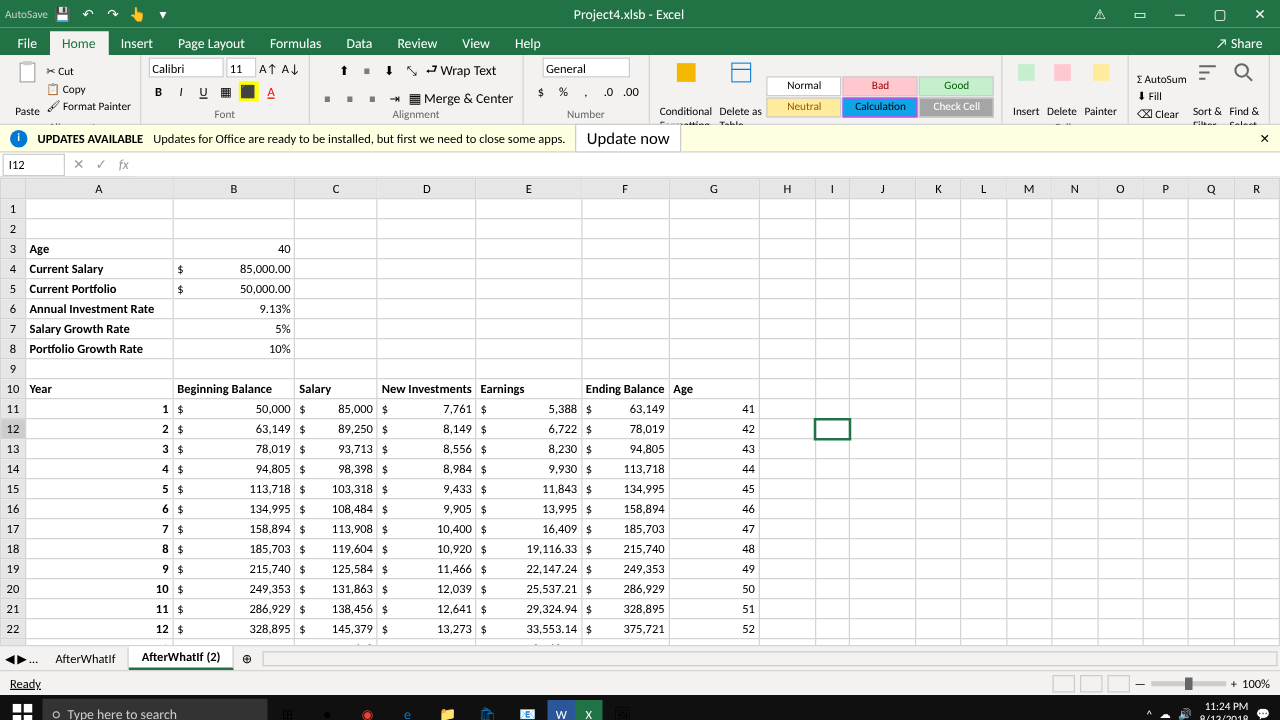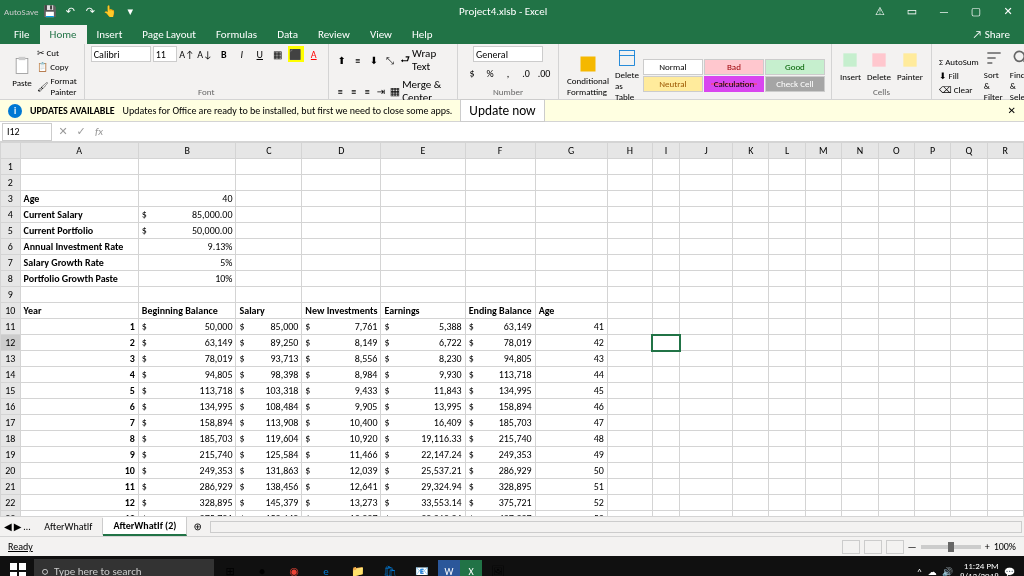--- a/index.html
+++ b/index.html
@@ -14,36 +14,36 @@
 .ribbon-tabs { background: #217346; height: 22px; display: flex; align-items: flex-end; color: #fff; padding: 0 4px; }
 .ribbon-tab { padding: 3px 10px; font-size: 11px; cursor: pointer; }
 .ribbon-tab.active { background: #f3f2f1; color: #217346; }
 .tell-me { padding: 3px 10px; font-size: 11px; display: flex; align-items: center; gap: 4px; }
 .tell-me svg { width: 10px; height: 10px; }
 .share { margin-left: auto; padding: 3px 10px; cursor: pointer; }
 .ribbon { background: #f3f2f1; height: 56px; display: flex; border-bottom: 1px solid #d4d4d4; padding: 0 4px; }
 .ribbon-group { display: flex; flex-direction: column; border-right: 1px solid #d4d4d4; padding: 2px 6px; }
 .ribbon-group-content { flex: 1; display: flex; align-items: center; gap: 2px; }
 .ribbon-group-label { font-size: 9px; color: #666; text-align: center; }
-.ribbon-big-btn { display: flex; flex-direction: column; align-items: center; gap: 1px; cursor: pointer; padding: 2px; justify-content: flex-end; }
+.ribbon-big-btn { display: flex; flex-direction: column; align-items: center; gap: 16px; cursor: pointer; padding: 2px; justify-content: flex-end; }
 .ribbon-big-btn svg { width: 20px; height: 20px; }
 .ribbon-big-btn span { font-size: 9px; }
 .ribbon-stack { display: flex; flex-direction: column; gap: 1px; font-size: 9px; }
 .ribbon-stack-item { display: flex; align-items: center; gap: 2px; cursor: pointer; padding: 1px; }
 .font-row { display: flex; gap: 2px; align-items: center; }
 .font-name { width: 60px; height: 16px; border: 1px solid #ccc; background: #fff; font-size: 10px; padding: 0 2px; }
 .font-size { width: 24px; height: 16px; border: 1px solid #ccc; background: #fff; font-size: 10px; padding: 0 2px; }
 .fmt-btn { width: 16px; height: 16px; display: flex; align-items: center; justify-content: center; cursor: pointer; font-size: 10px; }
 .dropdown { width: 70px; height: 16px; border: 1px solid #ccc; background: #fff; font-size: 10px; padding: 0 2px; }
 .style-cell { width: 60px; height: 16px; font-size: 9px; display: flex; align-items: center; justify-content: center; border: 1px solid #ccc; cursor: pointer; }
 .style-normal { background: #fff; }
 .style-bad { background: #ffc7ce; color: #9c0006; }
 .style-good { background: #c6efce; color: #006100; }
 .style-neutral { background: #ffeb9c; color: #9c5700; }
-.style-calc { background: #ec4899; border: 7px solid #d946ef; }
+.style-calc { background: #0ea5e9; border: 1px solid #d946ef; }
 .style-check { background: #a5a5a5; color: #fff; }
 .messagebar { background: #ffffe1; height: 22px; display: flex; align-items: center; padding: 0 8px; border-bottom: 1px solid #d4d4d4; font-size: 10px; gap: 8px; position: relative; }
 .msg-icon { width: 14px; height: 14px; background: #0078d4; border-radius: 50%; color: #fff; display: flex; align-items: center; justify-content: center; font-size: 9px; font-weight: bold; }
 .msg-title { font-weight: bold; }
 .msg-btn { padding: 2px 8px; border: 1px solid #ccc; background: #fff; cursor: pointer; }
 .msg-close { position: absolute; right: 8px; cursor: pointer; }
 .formula-bar { height: 20px; display: flex; align-items: center; border-bottom: 1px solid #d4d4d4; background: #fff; }
 .name-box { width: 50px; height: 18px; border: 1px solid #ccc; font-size: 10px; padding: 0 4px; margin: 0 2px; }
 .fb-btn { width: 18px; height: 18px; display: flex; align-items: center; justify-content: center; cursor: pointer; color: #999; }
 .formula-input { flex: 1; height: 18px; border: none; font-size: 10px; padding: 0 4px; }
@@ -123,21 +123,21 @@
       </div>
       <div class="ribbon-stack">
         <div class="ribbon-stack-item">✂ <span>Cut</span></div>
         <div class="ribbon-stack-item">📋 <span>Copy</span></div>
         <div class="ribbon-stack-item">🖌 <span>Format Painter</span></div>
       </div>
     </div>
     <div class="ribbon-group-label">Alignment</div>
   </div>
   <div class="ribbon-group">
-    <div class="ribbon-group-content" style="flex-direction:row;align-items:flex-start;gap:3px">
+    <div class="ribbon-group-content" style="flex-direction:column;align-items:flex-start;gap:3px">
       <div class="font-row">
         <input class="font-name" value="Calibri" style="">
         <input class="font-size" value="11" style="">
         <span class="fmt-btn">A↑</span>
         <span class="fmt-btn">A↓</span>
       </div>
       <div class="font-row">
         <span class="fmt-btn">
             <b>B</b>
           </span>
@@ -445,21 +445,21 @@
           <td></td>
           <td></td>
           <td></td>
           <td></td>
           <td></td>
           <td></td>
           <td></td>
         </tr>
         <tr class="">
           <th class="row-head">8</th>
-          <td class="bold">Portfolio Growth Paste</td>
+          <td class="bold">Portfolio Growth Rate</td>
           <td class="num">10%</td>
           <td></td>
           <td></td>
           <td></td>
           <td></td>
           <td></td>
           <td></td>
           <td></td>
           <td></td>
           <td></td>

